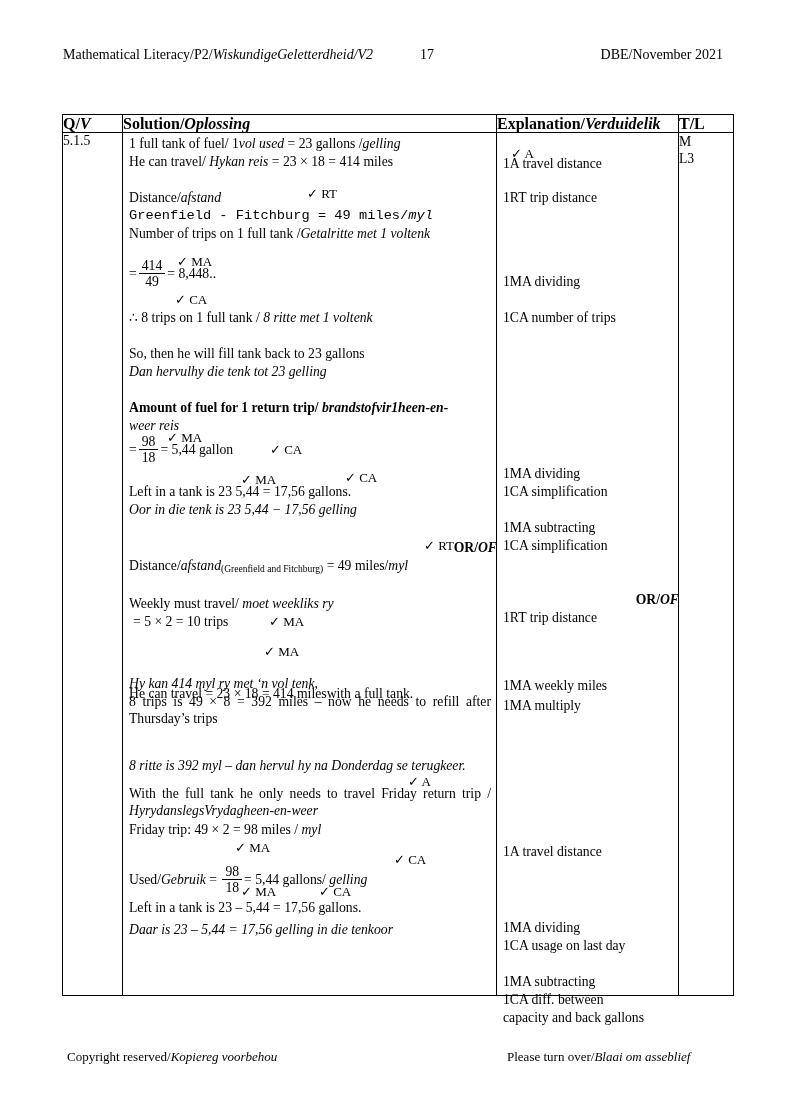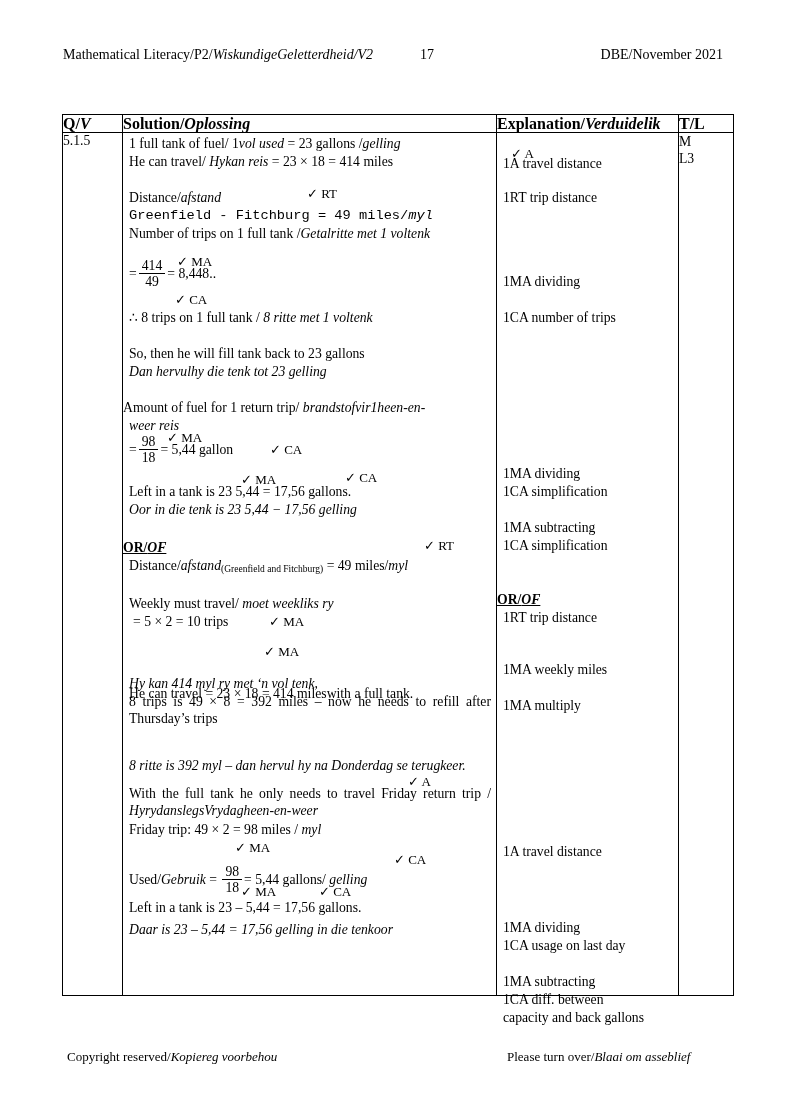--- a/index.html
+++ b/index.html
@@ -98,21 +98,21 @@
     margin: 0 2px;
     position: relative;
     top: -1px;
   }
   .frac .num { display: block; padding: 0 3px; }
   .frac .den { display: block; border-top: 1.2px solid #000; padding: 0 3px; }
 
   .tick { font-size: 13px; }
   .sub  { font-size: 9.5px; vertical-align: baseline; position: relative; top: 2px; }
 
-  .ctr { text-align: left; text-decoration: underline; }
+  .ctr { text-align: right; }
 
   
   .ftr {
     position: absolute;
     left: 67px;
     top: 1048px;
     width: 656px;
     font-size: 13px;
     line-height: 17px;
   }
@@ -171,21 +171,21 @@
 
           <div class="s" style="left:6px; top:126px;"><span>=</span><span class="frac"><span class="num">414</span><span class="den">49</span></span><span>= 8,448..</span></div>
           <div class="s tick" style="left:54px; top:120px;">✓ MA</div>
 
           <div class="s tick" style="left:52px; top:158px;">✓ CA</div>
           <div class="s" style="left:6px; top:176px;"><span>∴  8 trips on 1 full tank / </span><span class="it">8 ritte met 1 voltenk</span></div>
 
           <div class="s" style="left:6px; top:212px;">So, then he will fill tank back to 23 gallons</div>
           <div class="s it" style="left:6px; top:230px;">Dan hervulhy die tenk tot 23 gelling</div>
 
-          <div class="s" style="left:0; top:266px;"><span>Amount of fuel for 1 return trip/ </span><span class="it">brandstofvir1heen-en-</span></div>
+          <div class="s" style="left:6px; top:266px;font-weight:bold;"><span>Amount of fuel for 1 return trip/ </span><span class="it">brandstofvir1heen-en-</span></div>
           <div class="s it" style="left:6px; top:284px;">weer reis</div>
 
           <div class="s" style="left:6px; top:302px;"><span>=</span><span class="frac"><span class="num">98</span><span class="den">18</span></span><span>= 5,44 gallon</span></div>
           <div class="s tick" style="left:44px; top:296px;">✓ MA</div>
           <div class="s tick" style="left:147px; top:308px;">✓ CA</div>
 
           <div class="s" style="left:6px; top:350px;">Left in a tank is 23    5,44 = 17,56 gallons.</div>
           <div class="s it" style="left:6px; top:368px;">Oor in die tenk is 23    5,44 − 17,56 gelling</div>
           <div class="s tick" style="left:118px; top:338px;">✓ MA</div>
           <div class="s tick" style="left:222px; top:336px;">✓ CA</div>
@@ -226,21 +226,21 @@
           <div class="s" style="left:6px; top:22px;">1A travel distance</div>
           <div class="s" style="left:6px; top:56px;">1RT trip distance</div>
           <div class="s" style="left:6px; top:140px;">1MA dividing</div>
           <div class="s" style="left:6px; top:176px;">1CA number of trips</div>
           <div class="s" style="left:6px; top:332px;">1MA dividing</div>
           <div class="s" style="left:6px; top:350px;">1CA simplification</div>
           <div class="s" style="left:6px; top:386px;">1MA subtracting</div>
           <div class="s" style="left:6px; top:404px;">1CA simplification</div>
           <div class="s bd ctr" style="left:0; top:458px; width:182px;"><span>OR/</span><span class="it">OF</span></div>
           <div class="s" style="left:6px; top:476px;">1RT trip distance</div>
-          <div class="s" style="left:6px; top:528px;">1MA weekly miles</div>
+          <div class="s" style="left:6px; top:544px;">1MA weekly miles</div>
           <div class="s" style="left:6px; top:564px;">1MA multiply</div>
           <div class="s" style="left:6px; top:710px;">1A travel distance</div>
           <div class="s" style="left:6px; top:786px;">1MA dividing</div>
           <div class="s" style="left:6px; top:804px;">1CA usage on last day</div>
           <div class="s" style="left:6px; top:840px;">1MA subtracting</div>
           <div class="s" style="left:6px; top:858px;">1CA diff. between</div>
           <div class="s" style="left:6px; top:876px;">capacity and back gallons</div>
         </td>
 
         <td class="tlcell">

